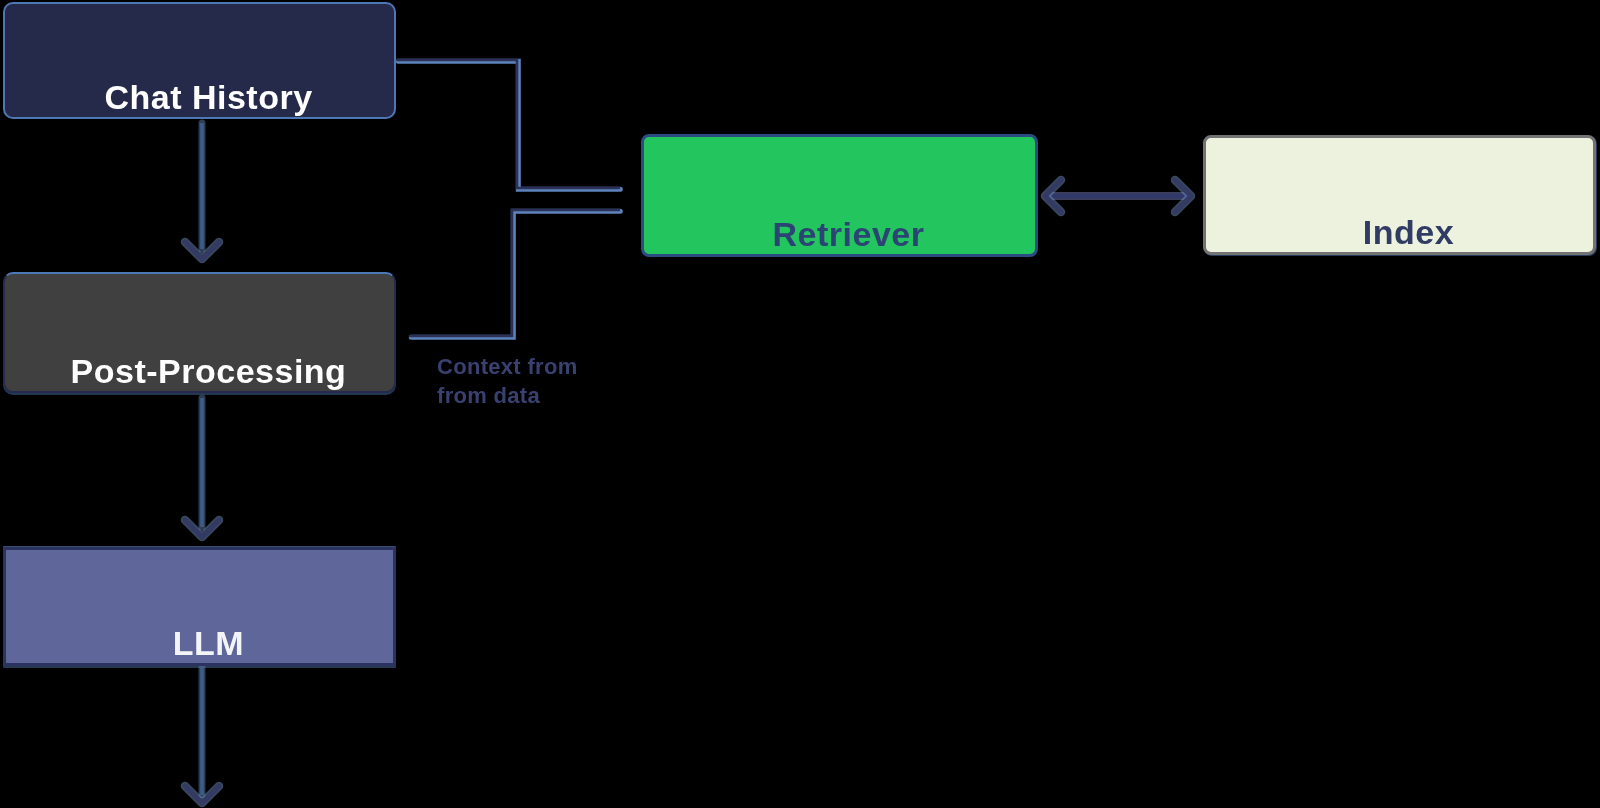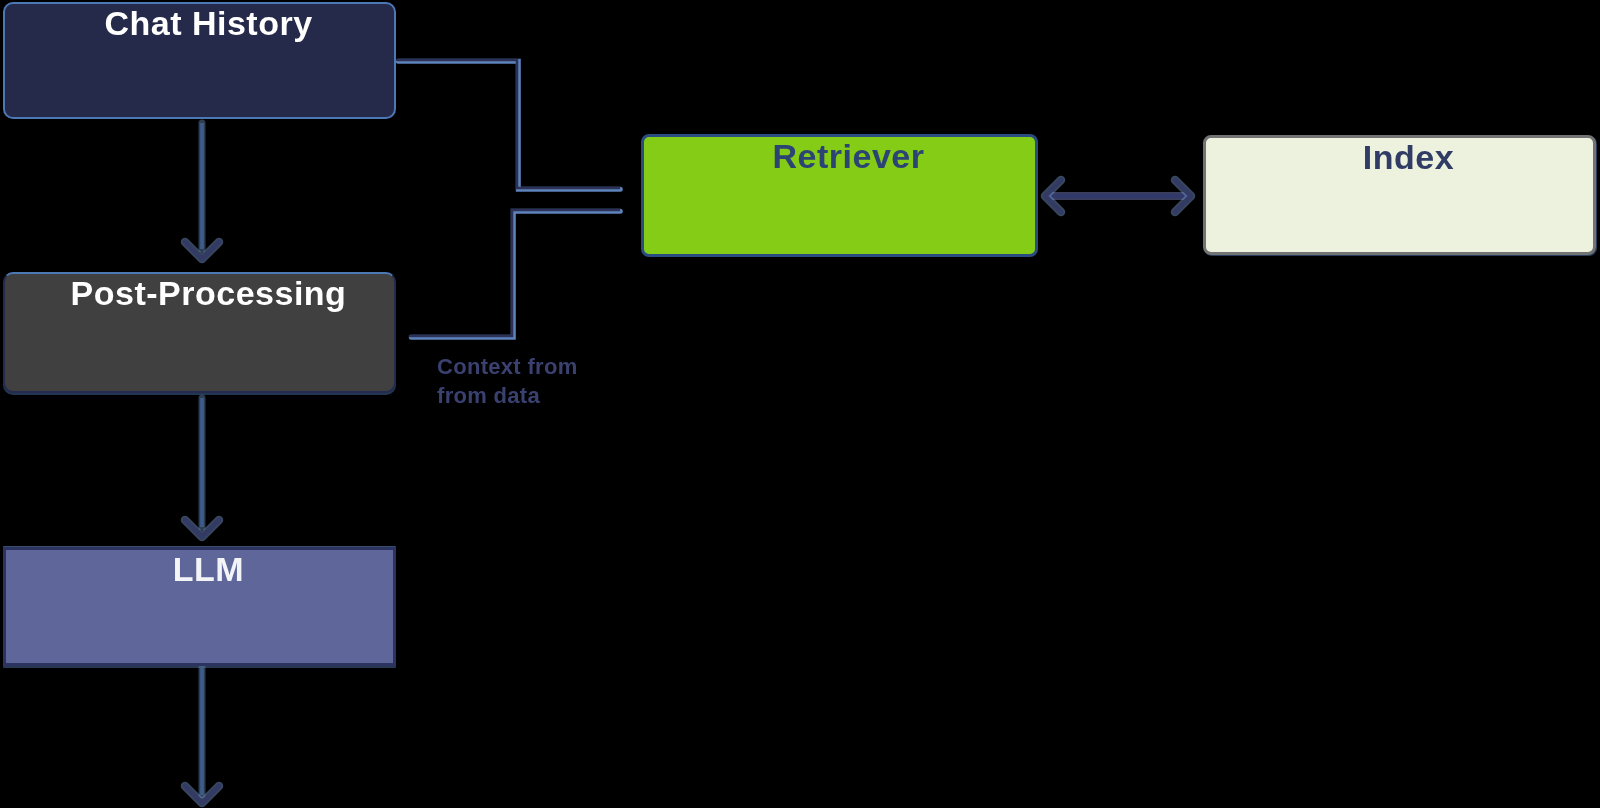--- a/index.html
+++ b/index.html
@@ -6,21 +6,21 @@
   #stage{
     position:relative;
     width:1600px;height:808px;
     background:#000;
     font-family:"Liberation Sans",sans-serif;
     overflow:hidden;
   }
   #edges-layer{position:absolute;left:0;top:0;pointer-events:none;}
   .node{
     position:absolute;
-    display:flex;align-items:flex-start;justify-content:center;
+    display:flex;align-items:flex-end;justify-content:center;
     box-sizing:border-box;
     font-weight:bold;letter-spacing:.5px;
     font-size:34px;
     padding-left:18px;
   }
   #node-chat-history{
     left:3px;top:2px;width:393px;height:117px;
     background:#252a4a;border:2px solid #4d78b6;border-radius:10px;
     color:#ffffff;
   }
@@ -31,21 +31,21 @@
     box-shadow:0 2px 0 rgba(77,120,182,.45);
   }
   #node-llm{
     left:3px;top:547px;width:393px;height:119px;
     background:#5f6699;border:3px solid #2c3360;border-radius:1px;
     color:#f2f4f8;
     box-shadow:0 -1px 0 rgba(100,140,200,.55),0 2px 0 rgba(100,140,200,.4);
   }
   #node-retriever{
     left:641px;top:134px;width:397px;height:123px;
-    background:#84cc16;border:3px solid #2b4c80;border-radius:8px;
+    background:#22c55e;border:3px solid #2b4c80;border-radius:8px;
     color:#2c4474;
   }
   #node-index{
     left:1203px;top:135px;width:393px;height:120px;
     background:#edf2df;border:3px solid #737373;border-radius:8px;
     color:#303c63;
     box-shadow:1px 1px 0 rgba(77,120,182,.5);
   }
   #annotation{
     position:absolute;left:437px;top:352px;

